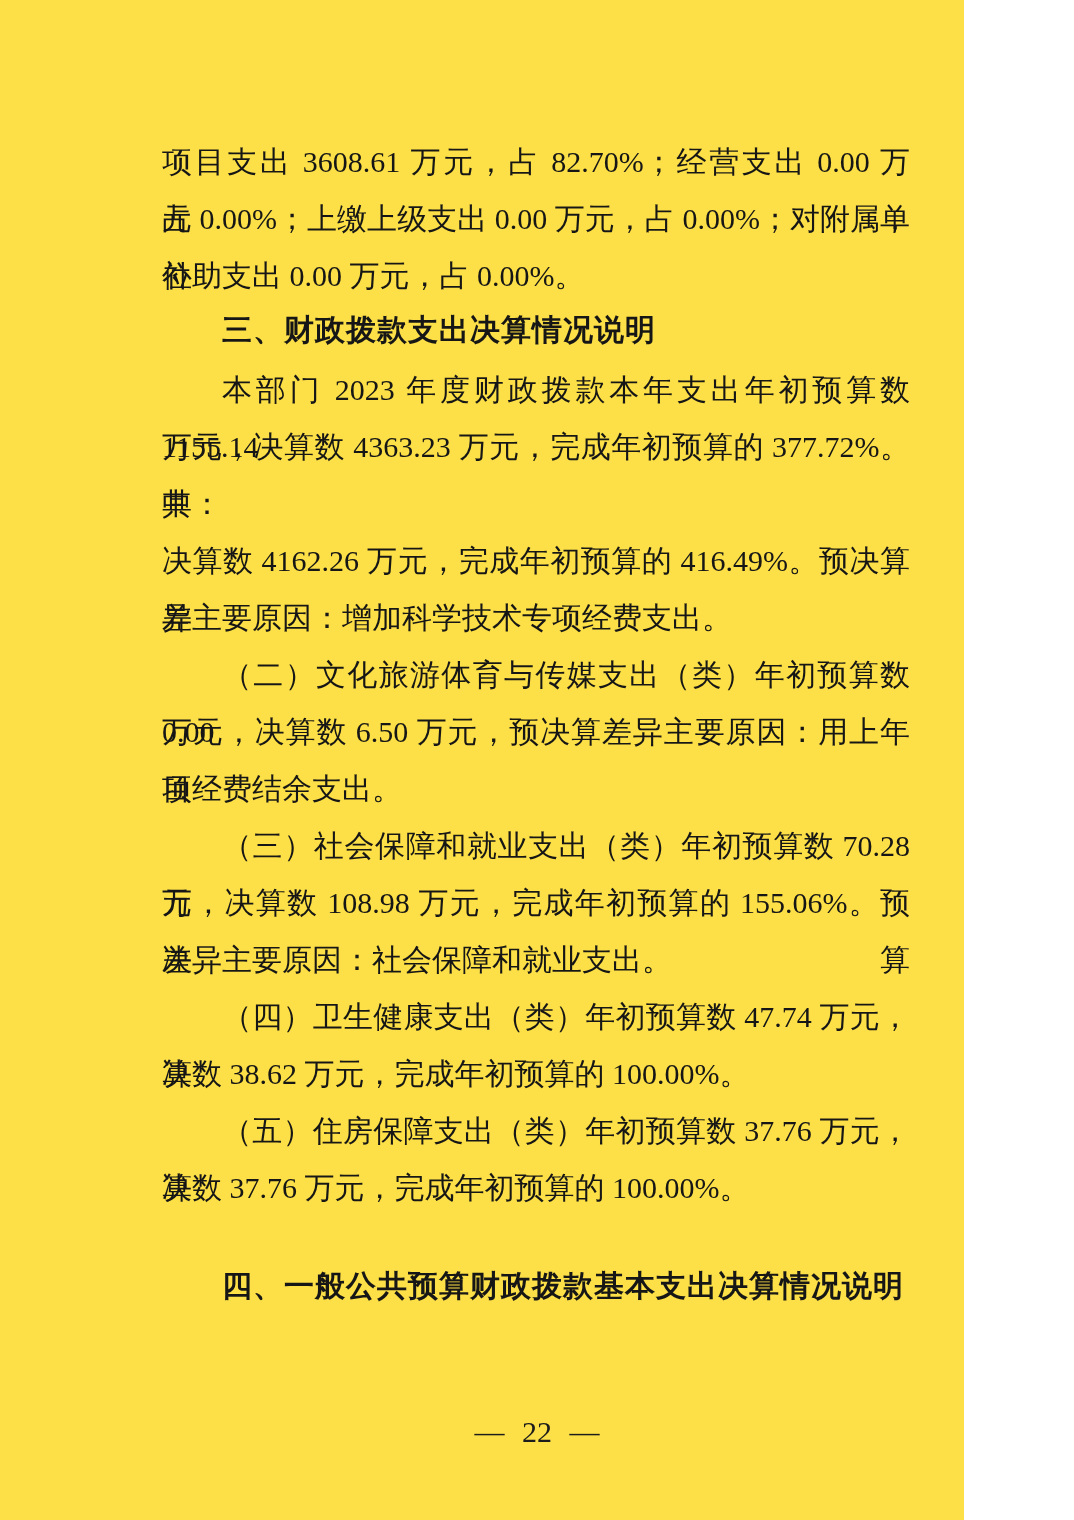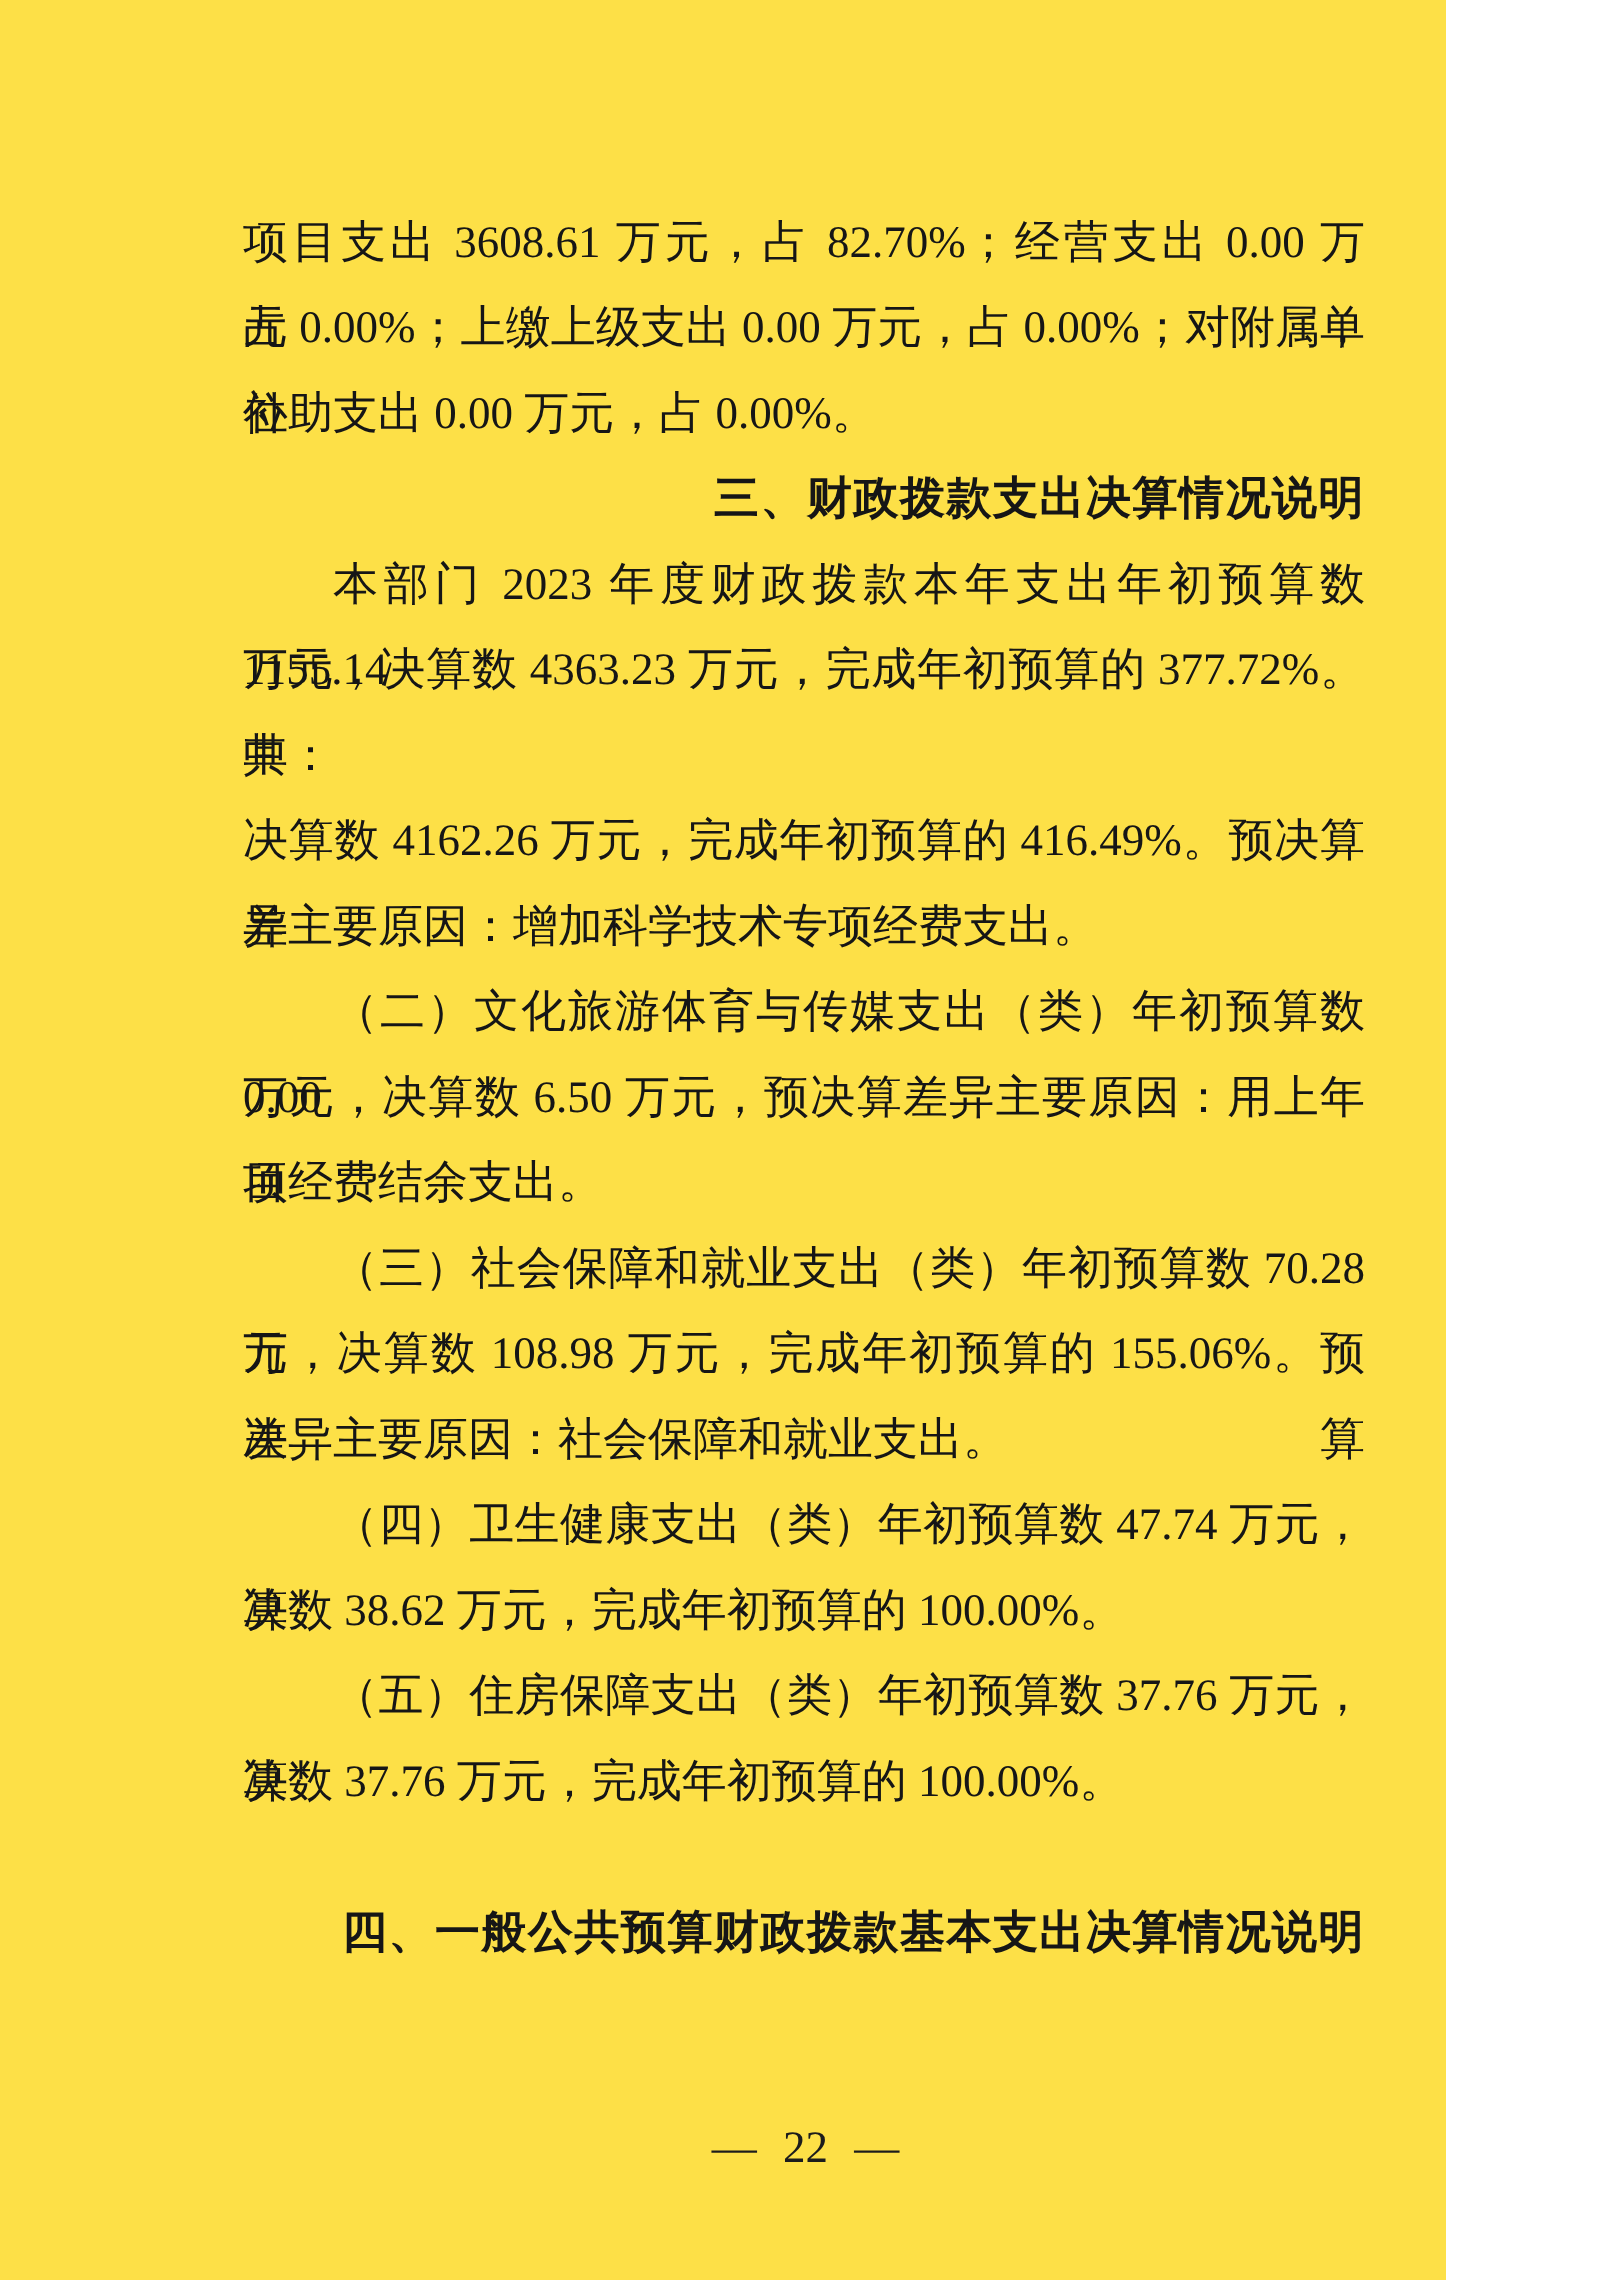--- a/index.html
+++ b/index.html
@@ -34,24 +34,23 @@
     white-space: normal;
     text-align: justify;
     text-align-last: justify;
   }
   
   .ind {
     text-indent: 2em;
   }
   
   .h {
-    font-family: Liberation Sans, sans-serif;
+    font-family: Liberation Mono, monospace;
     font-weight: bold;
     letter-spacing: 1px;
-    text-align: right;
   }
   
   .h2gap {
     margin-top: 44px;
   }
   .footer {
     position: absolute;
     left: 0;
     top: 1412px;
     width: 1074px;

